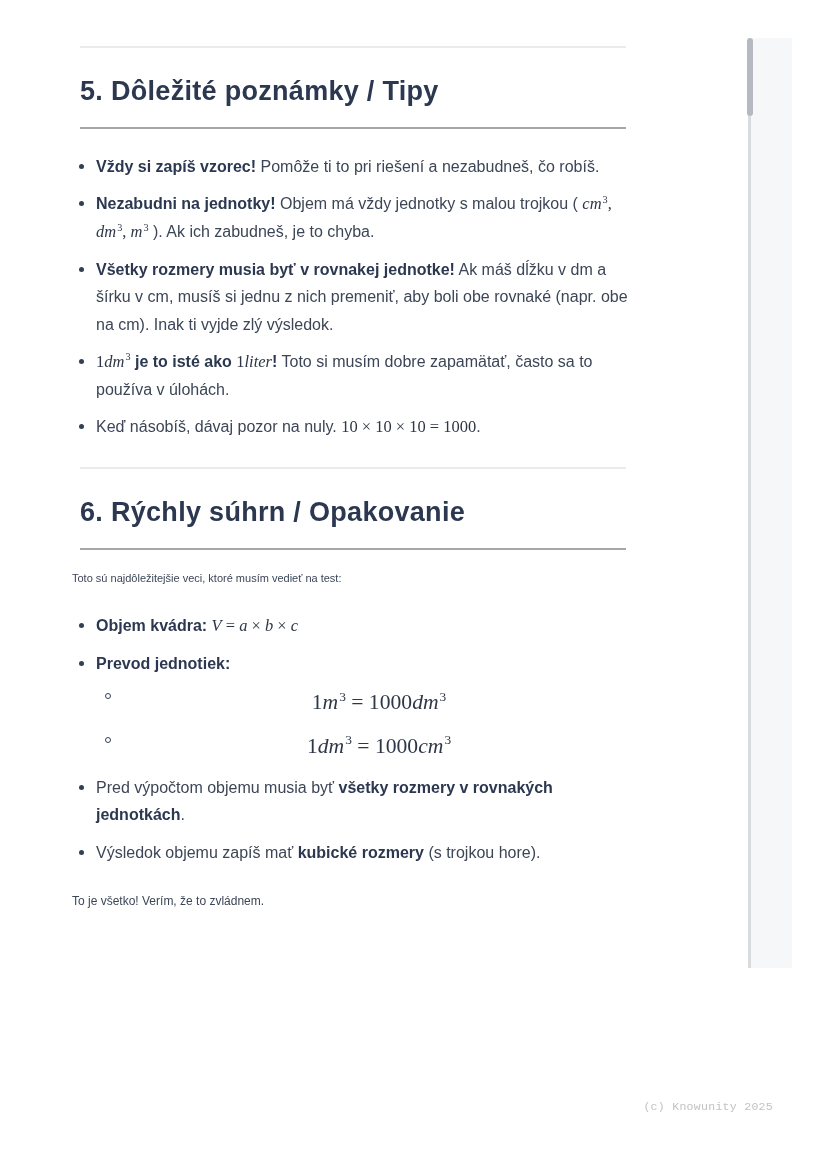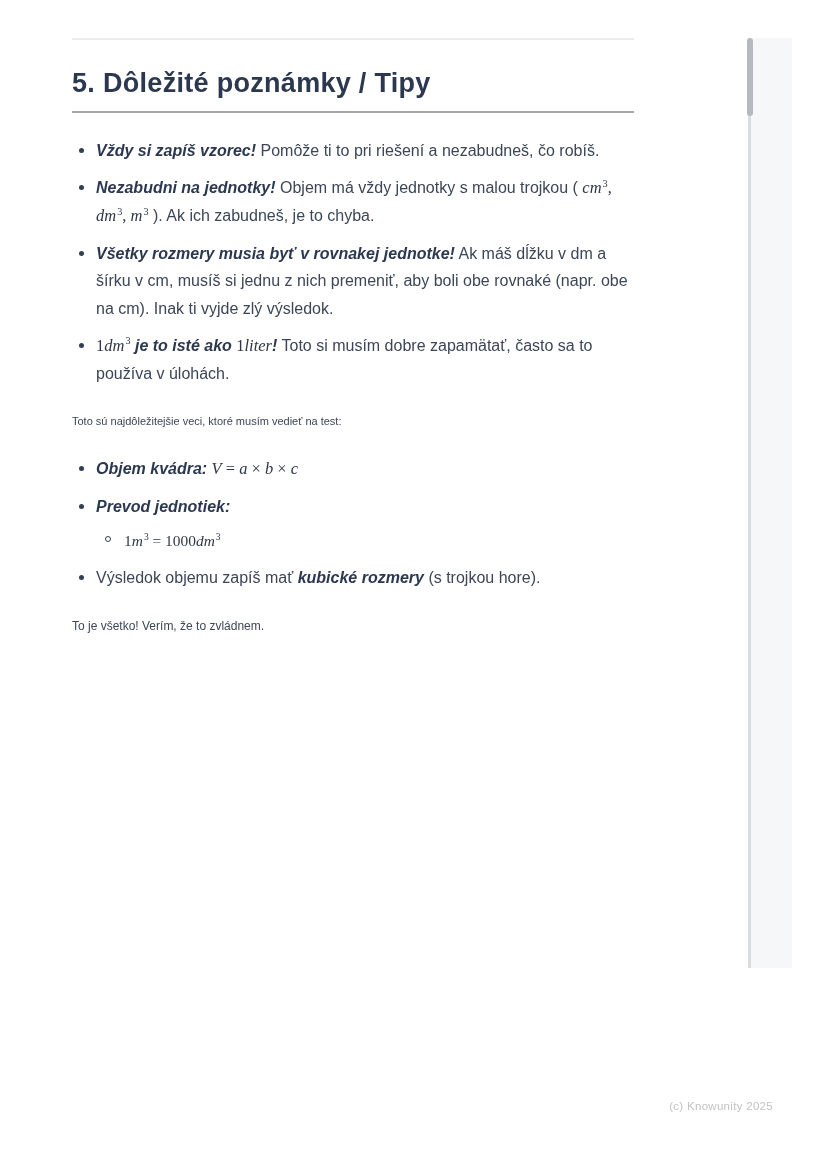--- a/index.html
+++ b/index.html
@@ -4,48 +4,48 @@
 <style>
   html,body{margin:0;padding:0;background:#ffffff;}
   body{width:828px;height:1171px;position:relative;overflow:hidden;
        font-family:"Liberation Sans",sans-serif;color:var(--body,#3c4657);}
   *{box-sizing:border-box;}
 
   .page{position:absolute;inset:0;background:#ffffff;}
 
   .content{position:absolute;left:72px;top:0;width:562px;padding-top:38px;}
 
-  h2{margin:0;padding:28px 0 12px 0;
+  h2{margin:8px;padding:28px 0 20px 0;
      border-top:2px solid var(--divider_top,#ebebeb);
      border-bottom:2px solid var(--divider_bottom,#a6a6a6);
      font-size:27px;line-height:1.15;font-weight:800;letter-spacing:.3px;
      color:var(--heading,#2c3850);}
 
   p.intro{margin:20px 0 0 0;font-size:11px;line-height:1.6;}
   p.outro{margin:24px 0 0 0;font-size:12px;line-height:1.6;}
 
   ul.bullets{list-style:none;margin:24px 0 26px 0;padding:0;}
   ul.bullets > li{position:relative;padding-left:24px;margin:0 0 10px 0;
                   font-size:16px;line-height:1.7;}
   .dot{position:absolute;left:7px;top:11px;width:5px;height:5px;border-radius:50%;
        background:var(--bullet,#333f52);}
 
   ul.subbullets{list-style:none;margin:8px 0 2px 0;padding:0 0 0 6px;}
   ul.subbullets > li{position:relative;padding-left:22px;margin:0 0 8px 0;
-                     font-size:15px;line-height:1.65;}
+                     font-size:21px;line-height:1.65;text-align:center;}
   .circle{position:absolute;left:3px;top:8px;width:6px;height:6px;border-radius:50%;
           border:1.5px solid var(--bullet,#333f52);background:transparent;}
 
-  .b{font-weight:700;color:var(--heading,#2c3850);font-style:italic;}
+  .b{font-weight:700;color:var(--heading,#2c3850);}
   .math{font-family:"Liberation Serif",serif;font-size:1.03em;color:#2e3747;}
   .math i{font-style:italic;}
   .math sup{font-size:0.62em;line-height:0;vertical-align:super;margin-left:1px;}
 
   .footer{position:absolute;top:1100px;right:55px;font-size:11.5px;
-          color:var(--footer,#c2c2c2);letter-spacing:.3px;}
+          color:var(--footer,#c2c2c2);letter-spacing:.3px;font-family:Liberation Mono, monospace;}
 
   .side-strip{position:absolute;left:748px;top:38px;width:44px;height:930px;
               background:var(--strip_bg,#f6f7f8);
               border-left:3px solid var(--strip_border,#d9dcdf);}
   .thumb{position:absolute;left:-4px;top:0;width:6px;height:78px;border-radius:3px;
          background:var(--thumb,#b6bac0);}
 </style>
 </head>
 <body>
 
@@ -53,30 +53,34 @@
 
   <div class="content">
 
     <section>
       <h2>5. Dôležité poznámky / Tipy</h2>
       <ul class="bullets">
           <li><span class="dot"></span><span class="b">Vždy si zapíš vzorec!</span><span> Pomôže ti to pri riešení a nezabudneš, čo robíš.</span></li>
           <li><span class="dot"></span><span class="b">Nezabudni na jednotky!</span><span> Objem má vždy jednotky s malou trojkou ( </span><span class="math"><i>c</i><i>m</i><sup>3</sup>, <i>d</i><i>m</i><sup>3</sup>, <i>m</i><sup>3</sup></span><span> ). Ak ich zabudneš, je to chyba.</span></li>
           <li><span class="dot"></span><span class="b">Všetky rozmery musia byť v rovnakej jednotke!</span><span> Ak máš dĺžku v dm a šírku v cm, musíš si jednu z nich premeniť, aby boli obe rovnaké (napr. obe na cm). Inak ti vyjde zlý výsledok.</span></li>
           <li><span class="dot"></span><span class="math">1<i>d</i><i>m</i><sup>3</sup></span><span class="b"> je to isté ako </span><span class="math">1<i>l</i><i>i</i><i>t</i><i>e</i><i>r</i></span><span class="b">!</span><span> Toto si musím dobre zapamätať, často sa to používa v úlohách.</span></li>
+          <li><span class="dot"></span><span>Keď násobíš, dávaj pozor na nuly. </span><span class="math">10 × 10 × 10 = 1000</span><span>.</span></li>
         </ul>
     </section>
 
     <section>
+      <h2>6. Rýchly súhrn / Opakovanie</h2>
       <p class="intro">Toto sú najdôležitejšie veci, ktoré musím vedieť na test:</p>
       <ul class="bullets">
           <li><span class="dot"></span><span class="b">Objem kvádra: </span><span class="math"><i>V</i> = <i>a</i> × <i>b</i> × <i>c</i></span></li>
           <li><span class="dot"></span><span class="b">Prevod jednotiek:</span><ul class="subbullets">
               <li><span class="circle"></span><span class="math">1<i>m</i><sup>3</sup> = 1000<i>d</i><i>m</i><sup>3</sup></span></li>
+              <li><span class="circle"></span><span class="math">1<i>d</i><i>m</i><sup>3</sup> = 1000<i>c</i><i>m</i><sup>3</sup></span></li>
             </ul></li>
+          <li><span class="dot"></span><span>Pred výpočtom objemu musia byť </span><span class="b">všetky rozmery v rovnakých jednotkách</span><span>.</span></li>
           <li><span class="dot"></span><span>Výsledok objemu zapíš mať </span><span class="b">kubické rozmery</span><span> (s trojkou hore).</span></li>
         </ul>
       <p class="outro">To je všetko! Verím, že to zvládnem.</p>
     </section>
 
   </div>
 
   <div class="side-strip">
     <div class="thumb"></div>
   </div>

